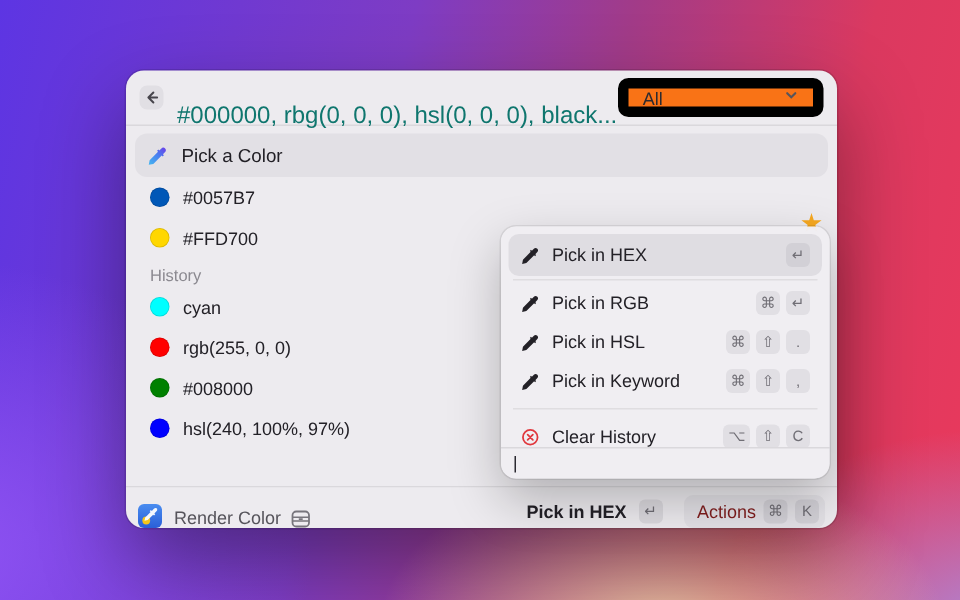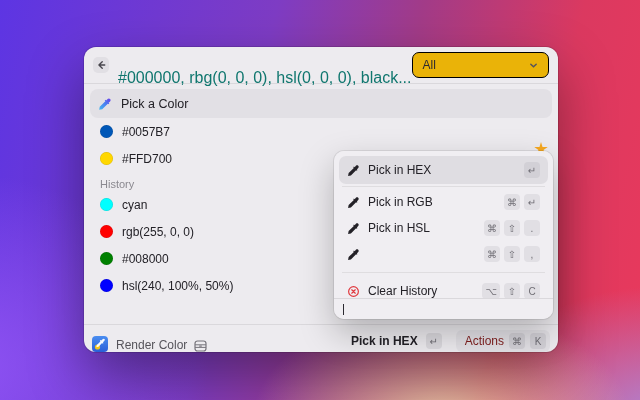--- a/index.html
+++ b/index.html
@@ -23,22 +23,22 @@
     box-shadow:0 0 0 1px rgba(0,0,0,.12), 0 24px 55px rgba(0,0,0,.38);
   }
 
   
   .header { height:37px; display:flex; align-items:center; padding:0 9px;
             border-bottom:1px solid rgba(0,0,0,.08); }
   .back-btn { width:16px; height:16px; border-radius:5px; background:#e1dfe4;
               display:flex; align-items:center; justify-content:center; flex:0 0 auto; }
   .back-btn svg { width:10px; height:10px; stroke:#47454c; }
   .search-ph { margin-left:9px; font-size:16px; color:#0f766e; white-space:nowrap;margin-top:26px; }
-  .filter { margin-left:auto; width:156px; height:26px; background:#eab308;
-            border:1px solid #000000; border-radius:7px; display:flex; align-items:center;
+  .filter { margin-left:auto; width:156px; height:26px; background:#f97316;
+            border:7px solid #000000; border-radius:7px; display:flex; 
             padding:0 10px; }
   .filter-label { font-size:12px; color:#2c2a30; }
   .filter svg { margin-left:auto; width:9px; height:9px; stroke:#57555c; }
 
   
   .cmd-row { margin:5px 6px 0; height:29px; background:#e2e0e5; border-radius:8px;
              display:flex; align-items:center; padding:0 8px; gap:9px; }
   .cmd-row .label { font-size:12.5px; color:#222026; font-weight:500; }
   .dropper { width:14px; height:14px; flex:0 0 auto; }
 
@@ -145,21 +145,21 @@
   <div class="row">
     <span class="swatch" style="background: rgb(255, 0, 0);"></span>
     <span class="row-label">rgb(255, 0, 0)</span>
   </div>
   <div class="row">
     <span class="swatch" style="background: rgb(0, 128, 0);"></span>
     <span class="row-label">#008000</span>
   </div>
   <div class="row">
     <span class="swatch" style="background: rgb(0, 0, 255);"></span>
-    <span class="row-label">hsl(240, 100%, 50%)</span>
+    <span class="row-label">hsl(240, 100%, 97%)</span>
   </div>
 
   <div class="fav-star"></div>
 
   <div class="panel">
     <div class="panel-list">
 
       <div class="p-row selected">
         <span class="p-icon">
           <svg viewBox="0 0 24 24">
@@ -200,20 +200,21 @@
           <kbd>.</kbd>
         </span>
       </div>
 
       <div class="p-row">
         <span class="p-icon">
           <svg viewBox="0 0 24 24">
               <path fill="#232127" d="M20.7 3.3c-1.2-1.2-3.1-1.2-4.2 0l-2.5 2.5-1.1-1.1-1.4 1.4 1.1 1.1L3 16.8 2 22l5.2-1 9.6-9.6 1.1 1.1 1.4-1.4-1.1-1.1 2.5-2.5c1.2-1.2 1.2-3.1 0-4.2z"></path>
             </svg>
         </span>
+        <span class="p-label">Pick in Keyword</span>
         <span class="keys">
           <kbd>⌘</kbd>
           <kbd>⇧</kbd>
           <kbd>,</kbd>
         </span>
       </div>
 
       <div class="p-sep big"></div>
 
       <div class="p-row">

